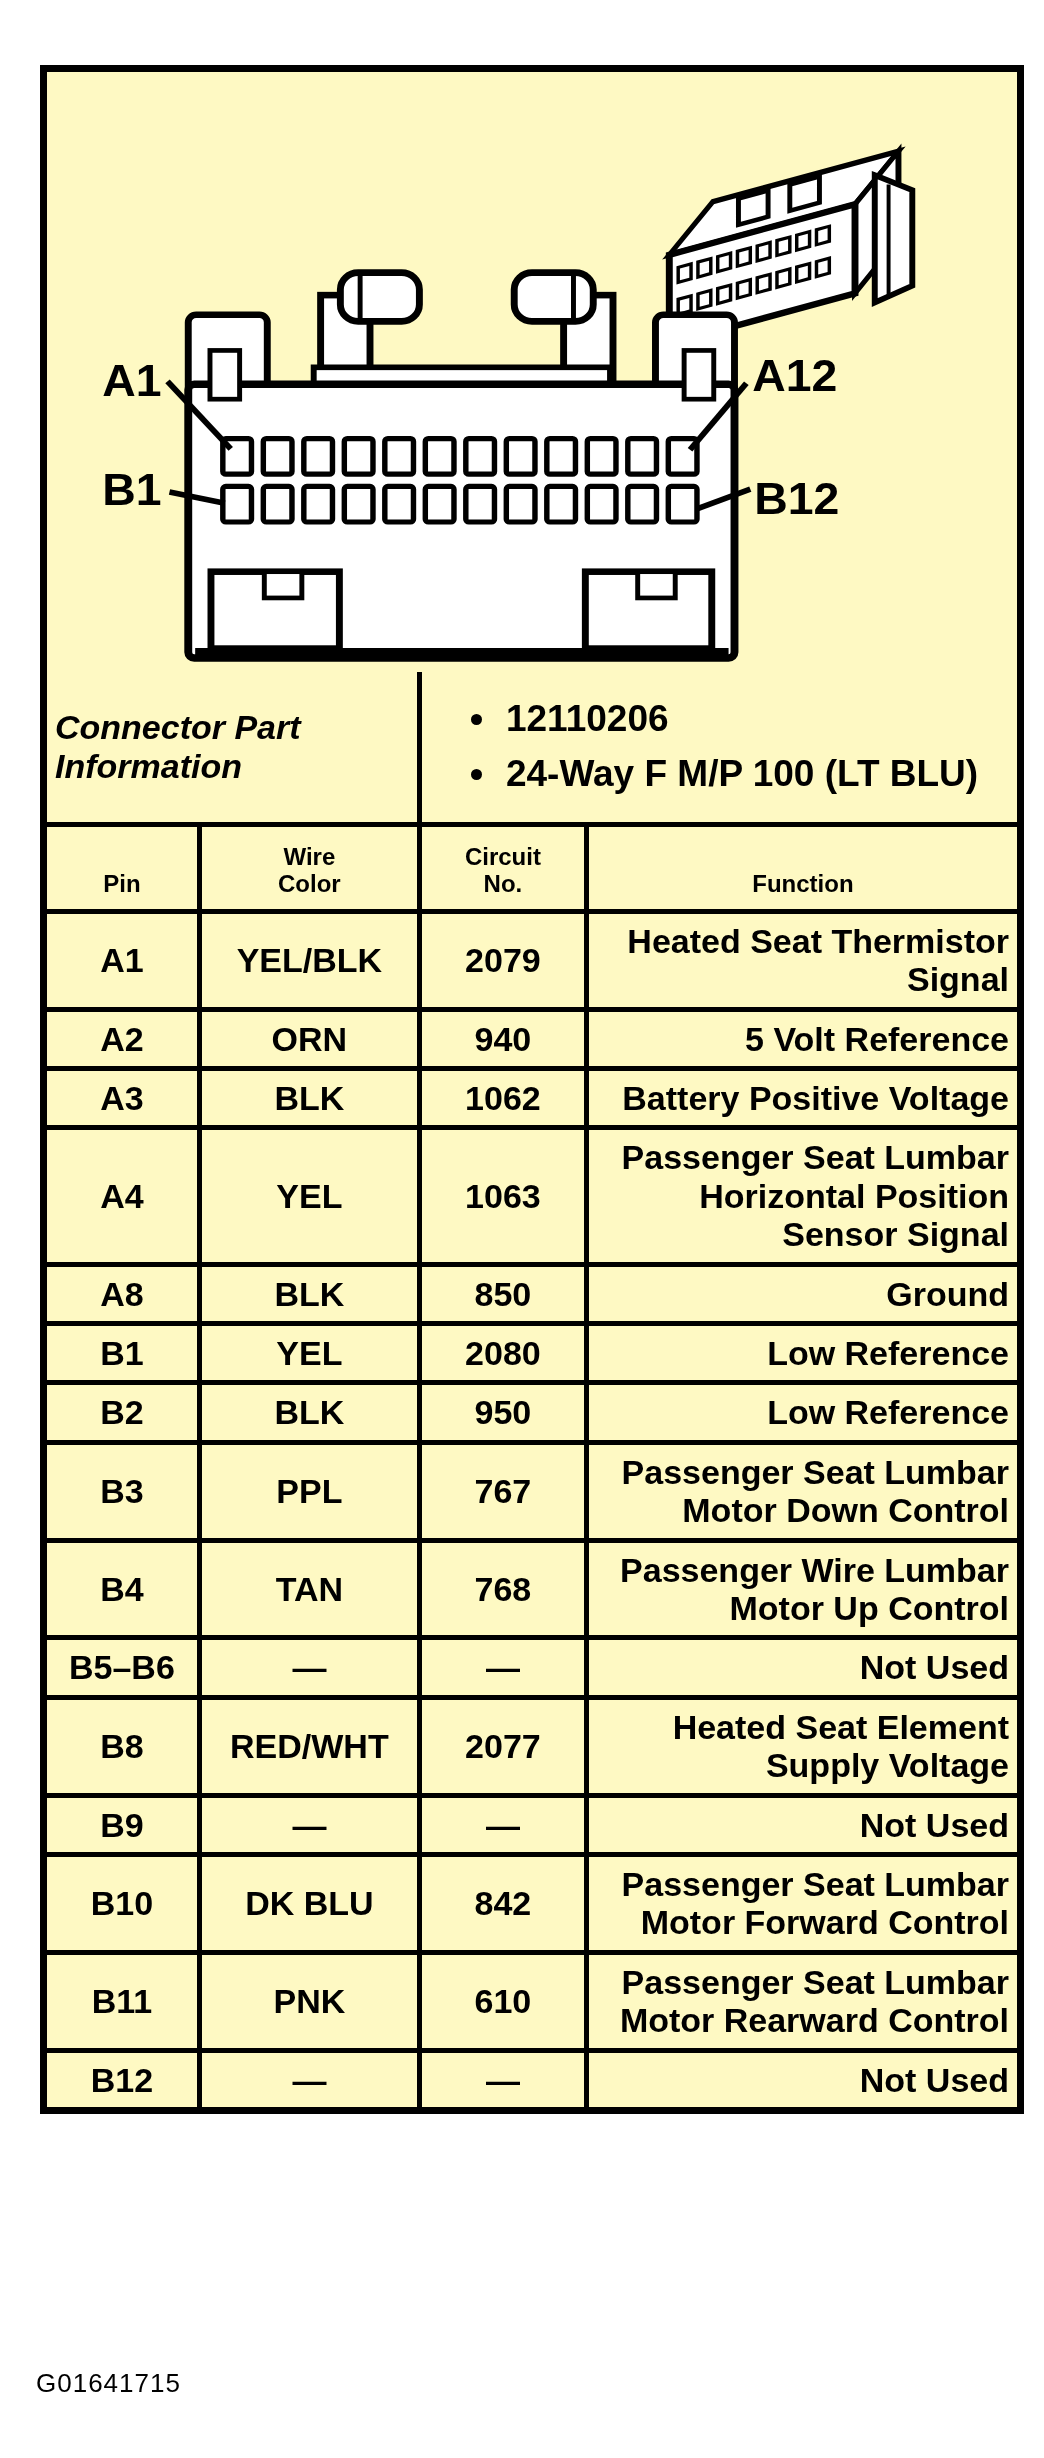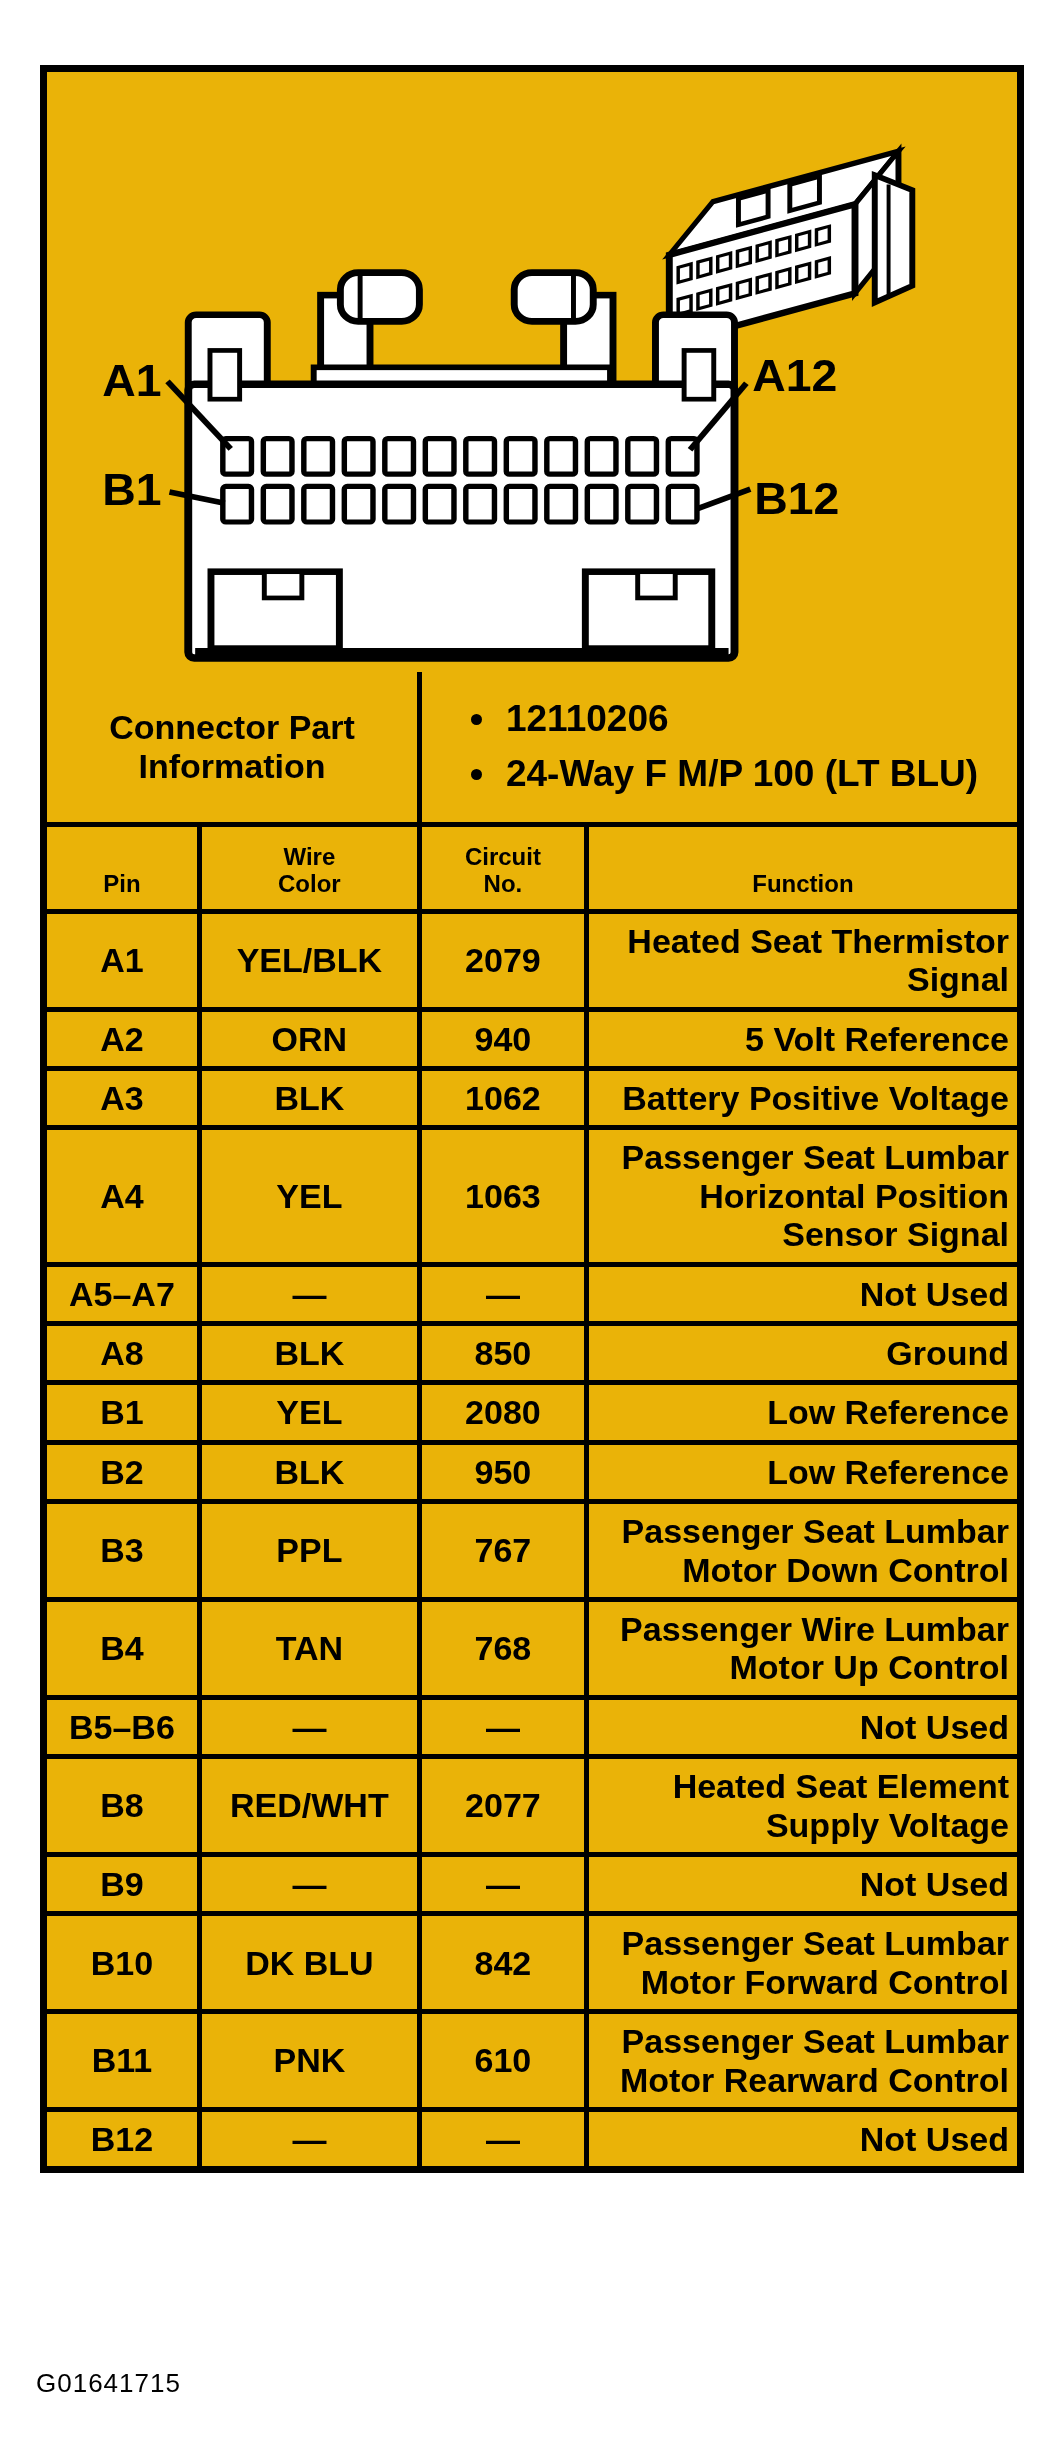--- a/index.html
+++ b/index.html
@@ -5,42 +5,42 @@
   * { box-sizing: border-box; }
   html,body { margin:0; padding:0; }
   body {
     width:1044px; height:2458px;
     background:#ffffff; color:#000;
     font-family:"Liberation Sans","DejaVu Sans",sans-serif;
     position:relative;
   }
   .figure-box {
     position:absolute; left:40px; top:65px; width:984px;
-    border:7px solid #000; background:#eab308;
+    border:7px solid #000; background:#fef9c3;
   }
   .diagram { height:600px; position:relative; overflow:hidden; }
   .diagram svg { position:absolute; left:0; top:0; width:100%; height:100%; }
 
   table.pinout {
     width:100%; border-collapse:collapse; border-style:hidden;
     table-layout:fixed;
   }
   .pinout th, .pinout td {
     border:5px solid #000;
     font-weight:bold; font-size:34px; line-height:1.13;
     padding:8px 8px; vertical-align:middle;
   }
   .pinout th {
     font-size:24px; vertical-align:bottom;
     white-space:pre-line; padding:16px 6px 12px 6px;
   }
   .c-pin, .c-wire, .c-circ { text-align:center; }
   .c-fn { text-align:right; padding-left:16px; padding-right:10px; }
   .pi-title {
-    text-align:center; font-size:37px; line-height:1.25; padding:18px 24px;
+    font-size:37px; line-height:1.25; padding:18px 24px;font-style:italic;
   }
   .pi-items ul {
     list-style:disc outside; margin:16px; padding-left:54px;
     font-size:37px; line-height:1.25;
   }
   .pi-items li { margin:9px 0; padding-left:6px; }
   .caption {
     position:absolute; left:36px; top:2368px;
     font-size:26px; font-weight:400; letter-spacing:1px;text-align:right;
   }
@@ -199,26 +199,20 @@
         <td class="c-circ">1062</td>
         <td class="c-fn">Battery Positive Voltage</td>
       </tr>
       <tr>
         <td class="c-pin">A4</td>
         <td class="c-wire">YEL</td>
         <td class="c-circ">1063</td>
         <td class="c-fn">Passenger Seat Lumbar Horizontal Position Sensor Signal</td>
       </tr>
       <tr>
-        <td class="c-pin">A5–A7</td>
-        <td class="c-wire">—</td>
-        <td class="c-circ">—</td>
-        <td class="c-fn">Not Used</td>
-      </tr>
-      <tr>
         <td class="c-pin">A8</td>
         <td class="c-wire">BLK</td>
         <td class="c-circ">850</td>
         <td class="c-fn">Ground</td>
       </tr>
       <tr>
         <td class="c-pin">B1</td>
         <td class="c-wire">YEL</td>
         <td class="c-circ">2080</td>
         <td class="c-fn">Low Reference</td>

